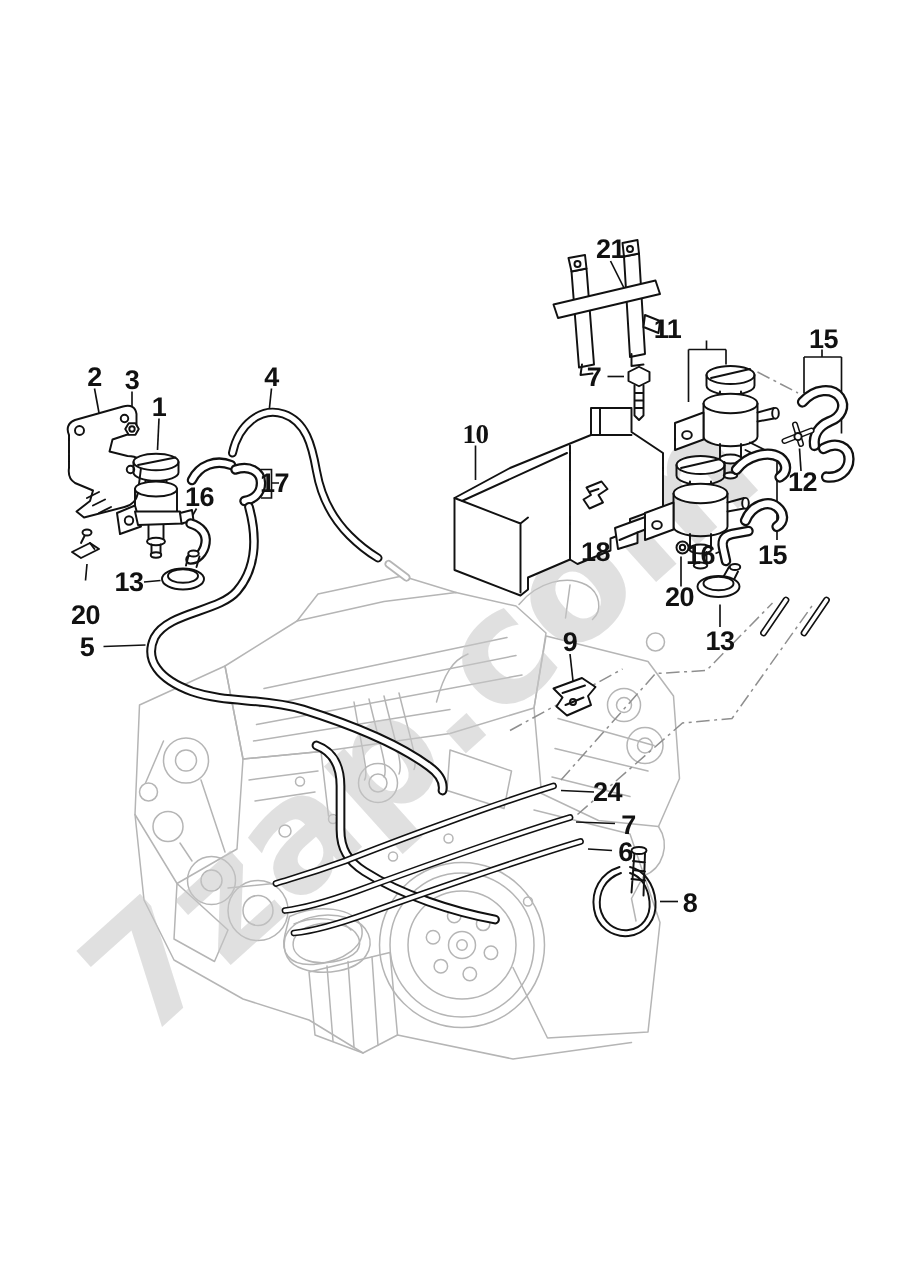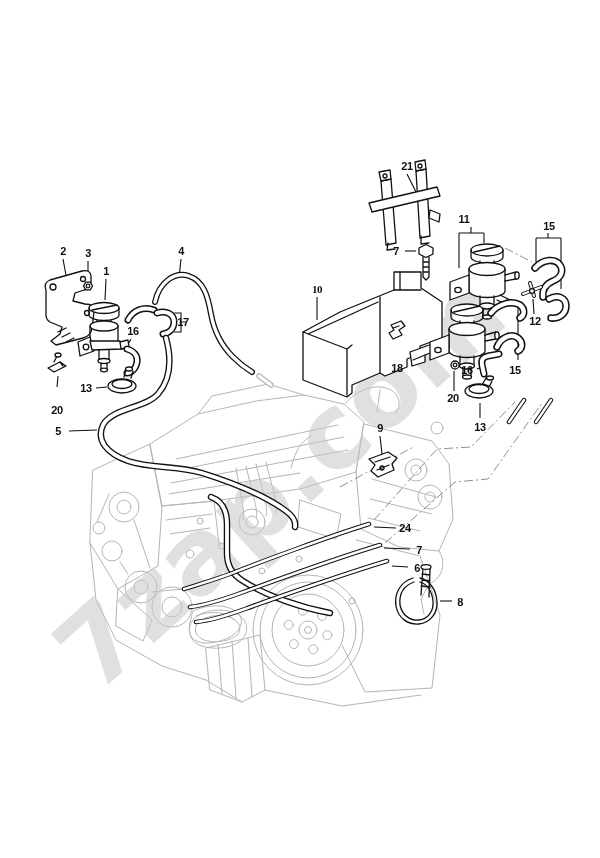--- a/index.html
+++ b/index.html
@@ -7,21 +7,21 @@
     --part_line:#111111;
     --engine_sketch:#b5b5b5;
     --watermark:#c8c8c8;
     --dash_line:#8f8f8f;
   }
   html,body{margin:0;padding:0;background:var(--background);}
   .stage{position:relative;width:600px;height:858px;background:var(--background);
          overflow:hidden;font-family:"Liberation Sans",sans-serif;}
   .stage svg{position:absolute;left:0;top:0;}
   .callout{position:absolute;transform:translate(-50%,-50%);font-weight:bold;
-           font-size:11px;line-height:1;color:var(--part_line);letter-spacing:-0.4px;
+           font-size:18px;line-height:1;color:var(--part_line);letter-spacing:-0.4px;
            white-space:nowrap;cursor:pointer;user-select:none;text-align:center;}
   
   .eng{stroke:var(--engine_sketch);stroke-width:1;fill:none;stroke-linejoin:round;stroke-linecap:round;}
   .blk{stroke:var(--part_line);stroke-width:1.3;fill:none;stroke-linejoin:round;stroke-linecap:round;}
   .blkf{stroke:var(--part_line);stroke-width:1.3;fill:#ffffff;stroke-linejoin:round;}
   .case{stroke:var(--part_line);fill:none;stroke-linecap:round;stroke-linejoin:round;}
   .core{stroke:#ffffff;fill:none;stroke-linecap:round;stroke-linejoin:round;}
   .gcase{stroke:var(--engine_sketch);fill:none;stroke-linecap:round;}
   .lead{stroke:var(--part_line);stroke-width:1.1;fill:none;}
   .dd{stroke:var(--dash_line);stroke-width:1;fill:none;stroke-dasharray:9 3 2 3;}
@@ -341,21 +341,21 @@
       <div class="callout" style="left: 106px; top: 271px;">1</div>
       <div class="callout" style="left: 63px; top: 251px;">2</div>
       <div class="callout" style="left: 88px; top: 253px;">3</div>
       <div class="callout" style="left: 181px; top: 251px;">4</div>
       <div class="callout" style="left: 58px; top: 431px;">5</div>
       <div class="callout" style="left: 417px; top: 568px;">6</div>
       <div class="callout" style="left: 419px; top: 550px;">7</div>
       <div class="callout" style="left: 460px; top: 602px;">8</div>
       <div class="callout" style="left: 380px; top: 428px;">9</div>
       <div class="callout" style="left: 317px; top: 289px; font-family: Liberation Serif, serif;">10</div>
-      <div class="callout" style="left: 464px; top: 219px;">11</div>
+      <div class="callout" style="left: 445px; top: 219px;">11</div>
       <div class="callout" style="left: 396px; top: 251px;">7</div>
       <div class="callout" style="left: 86px; top: 388px;">13</div>
       <div class="callout" style="left: 480px; top: 427px;">13</div>
       <div class="callout" style="left: 535px; top: 321px;">12</div>
       <div class="callout" style="left: 549px; top: 226px;">15</div>
       <div class="callout" style="left: 515px; top: 370px;">15</div>
       <div class="callout" style="left: 133px; top: 331px;">16</div>
       <div class="callout" style="left: 467px; top: 370px;">16</div>
       <div class="callout" style="left: 183px; top: 322px;">17</div>
       <div class="callout" style="left: 397px; top: 368px;">18</div>

